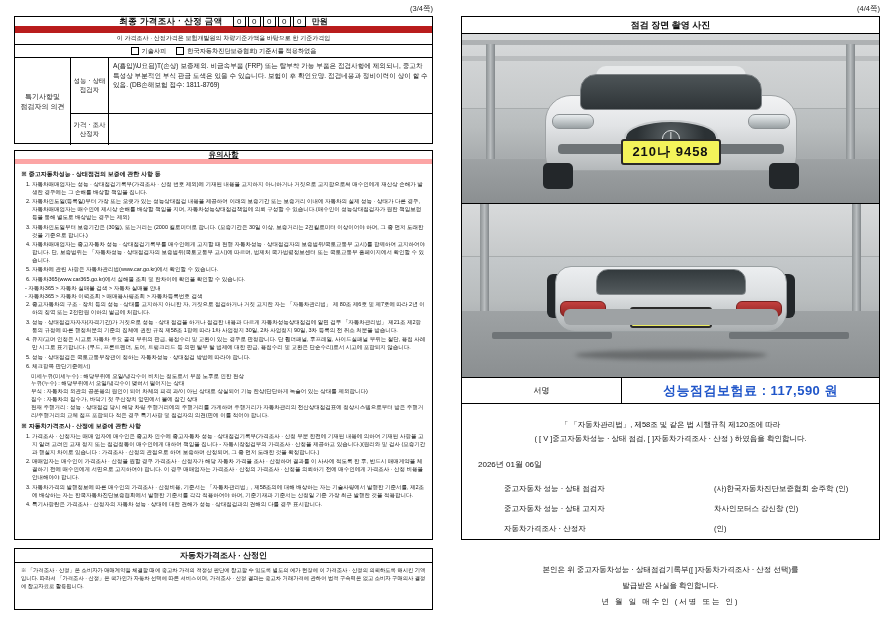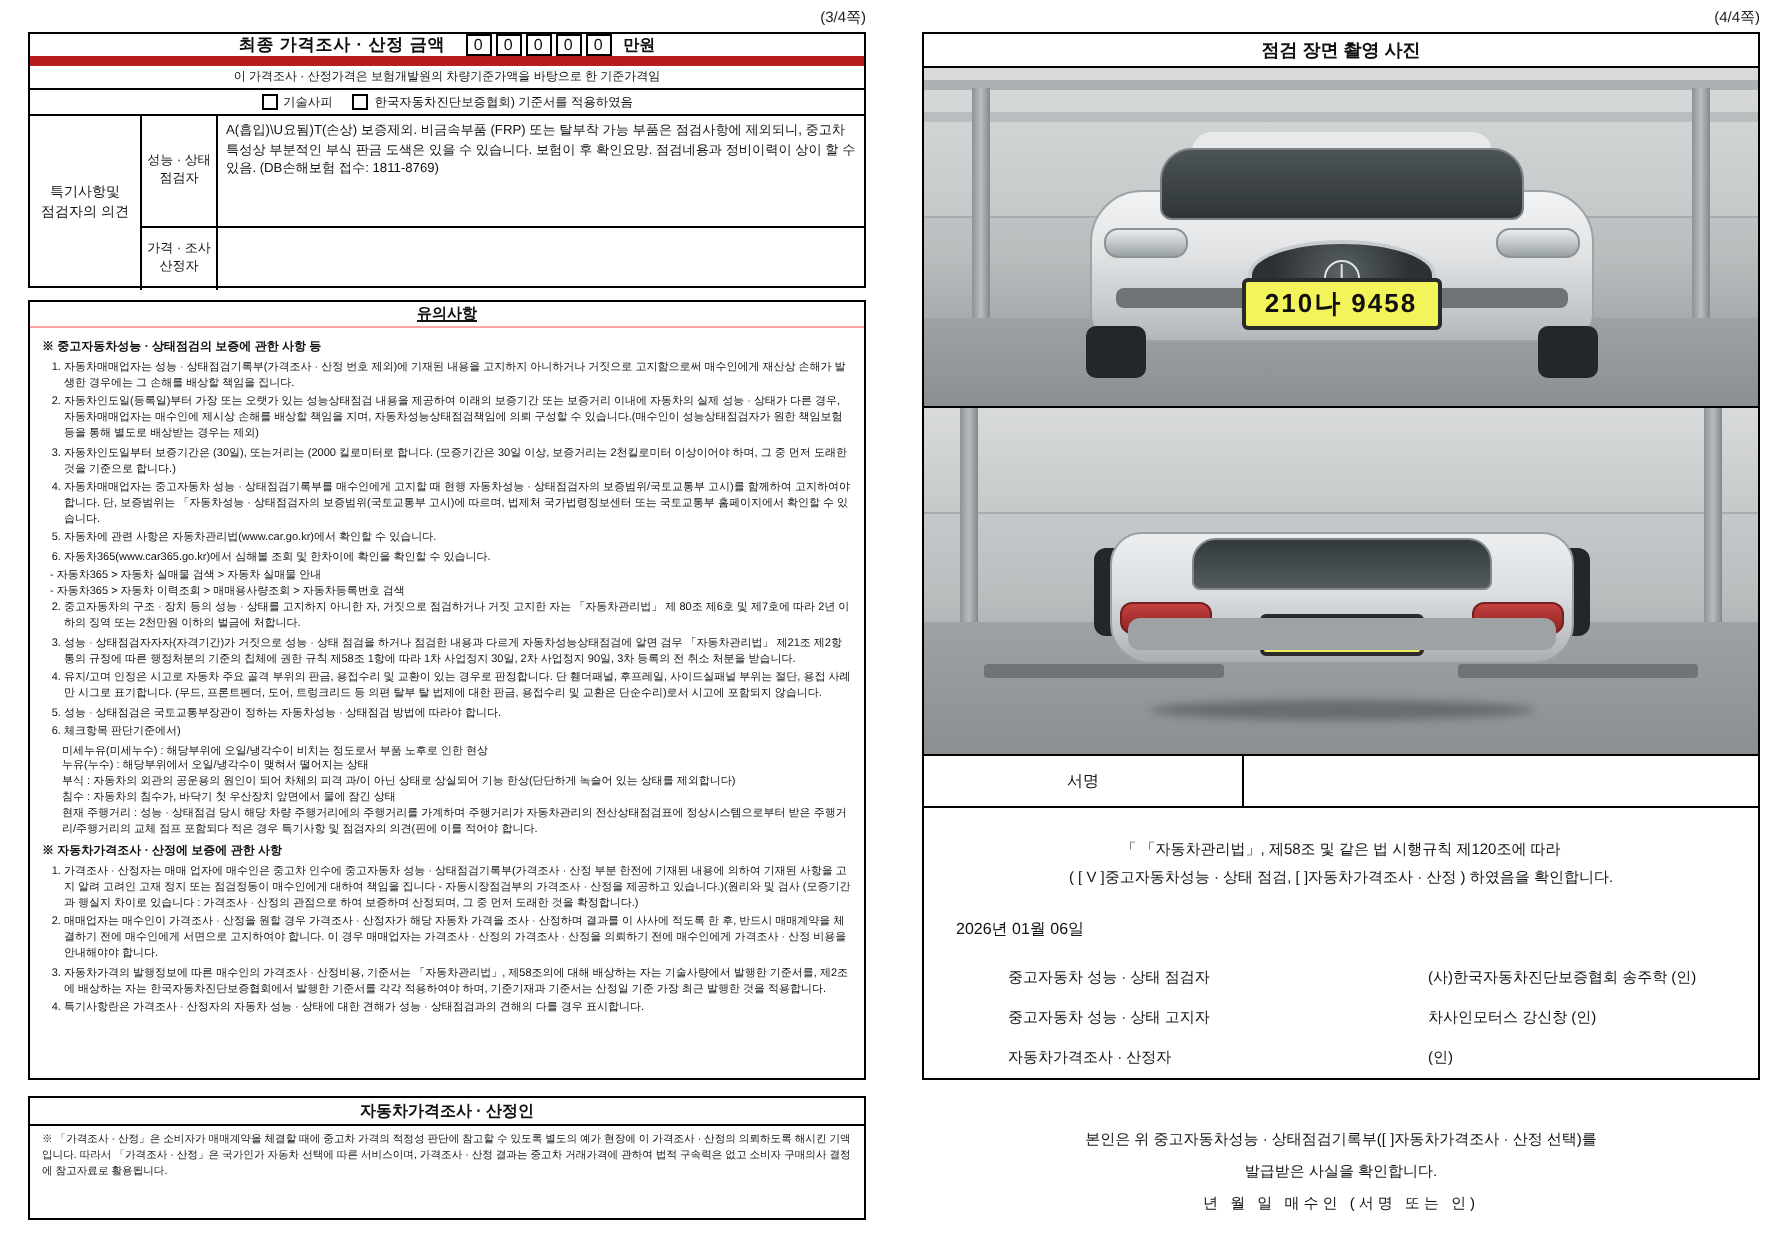--- a/index.html
+++ b/index.html
@@ -22,21 +22,21 @@
 
   .frame{
     position:absolute;
     border:1px solid #000;
     box-sizing:border-box;
   }
 
   
   .l-top{left:14px;top:16px;width:419px;height:128px;}
   .l-title-row{
-    height:16px;border-bottom:5px solid #b91c1c;display:flex;align-items:center;
+    height:16px;border-bottom:7px solid #b91c1c;display:flex;align-items:center;
     justify-content:center;box-sizing:border-box;
   }
   .l-title{font-size:8.5px;font-weight:bold;letter-spacing:.4px;}
   .amtbox{display:inline-flex;margin-left:10px;}
   .amtcell{
     width:13px;height:11px;border:1px solid #000;margin-right:2px;
     font-size:8px;display:flex;align-items:center;justify-content:center;
     box-sizing:border-box;background:#fff;
   }
   .amtunit{font-size:8px;margin-left:4px;font-weight:bold;}
@@ -62,21 +62,21 @@
   .op-k{
     width:38px;border-right:1px solid #000;display:flex;align-items:center;
     justify-content:center;text-align:center;font-size:6.5px;line-height:1.25;
     box-sizing:border-box;
   }
   .op-v{flex:1;padding:3px 4px;font-size:6.6px;line-height:1.45;}
   .op-r.tall{flex:0 0 56px;}
 
   .l-bot{left:14px;top:150px;width:419px;height:390px;}
   .yui-head{
-    height:13px;border-bottom:1px solid #fca5a5;display:flex;align-items:center;
+    height:13px;border-bottom:5px solid #fca5a5;display:flex;align-items:center;
     justify-content:center;font-size:7.5px;font-weight:bold;box-sizing:border-box;text-decoration:underline;
   }
   .yui-body{padding:4px 6px 3px 6px;font-size:5.5px;line-height:1.45;}
   .sec-h{font-size:6px;font-weight:bold;margin:2px 0 2px 0;}
   ol.lst{margin:0 0 0 11px;padding:0;}
   ol.lst>li{margin:0 0 1.5px 0;padding:0;}
   .sub{margin-left:6px;}
   .dash{margin-left:4px;}
 
   .l-sig{left:14px;top:548px;width:419px;height:62px;}
@@ -328,20 +328,21 @@
               <div class="cr-plate">210나 9458</div>
               <div class="cr-bump"></div>
             </div>
             <div class="cr-shadow"></div>
           </div>
         </div>
       </div>
 
       <div class="r-sigrow">
         <div class="k">서명</div>
+        <div class="v">성능점검보험료 : 117,590 원</div>
       </div>
 
       <div class="r-decl">
         <div class="cline">「 「자동차관리법」, 제58조 및 같은 법 시행규칙 제120조에 따라</div>
         <div class="cline">( [ V ]중고자동차성능 · 상태 점검, [    ]자동차가격조사 · 산정 ) 하였음을 확인합니다.</div>
         <div class="r-date">2026년 01월 06일</div>
 
         <div class="r-sign-grid">
           <div class="r-sign-line">
             <div class="a">중고자동차 성능 · 상태 점검자</div>

